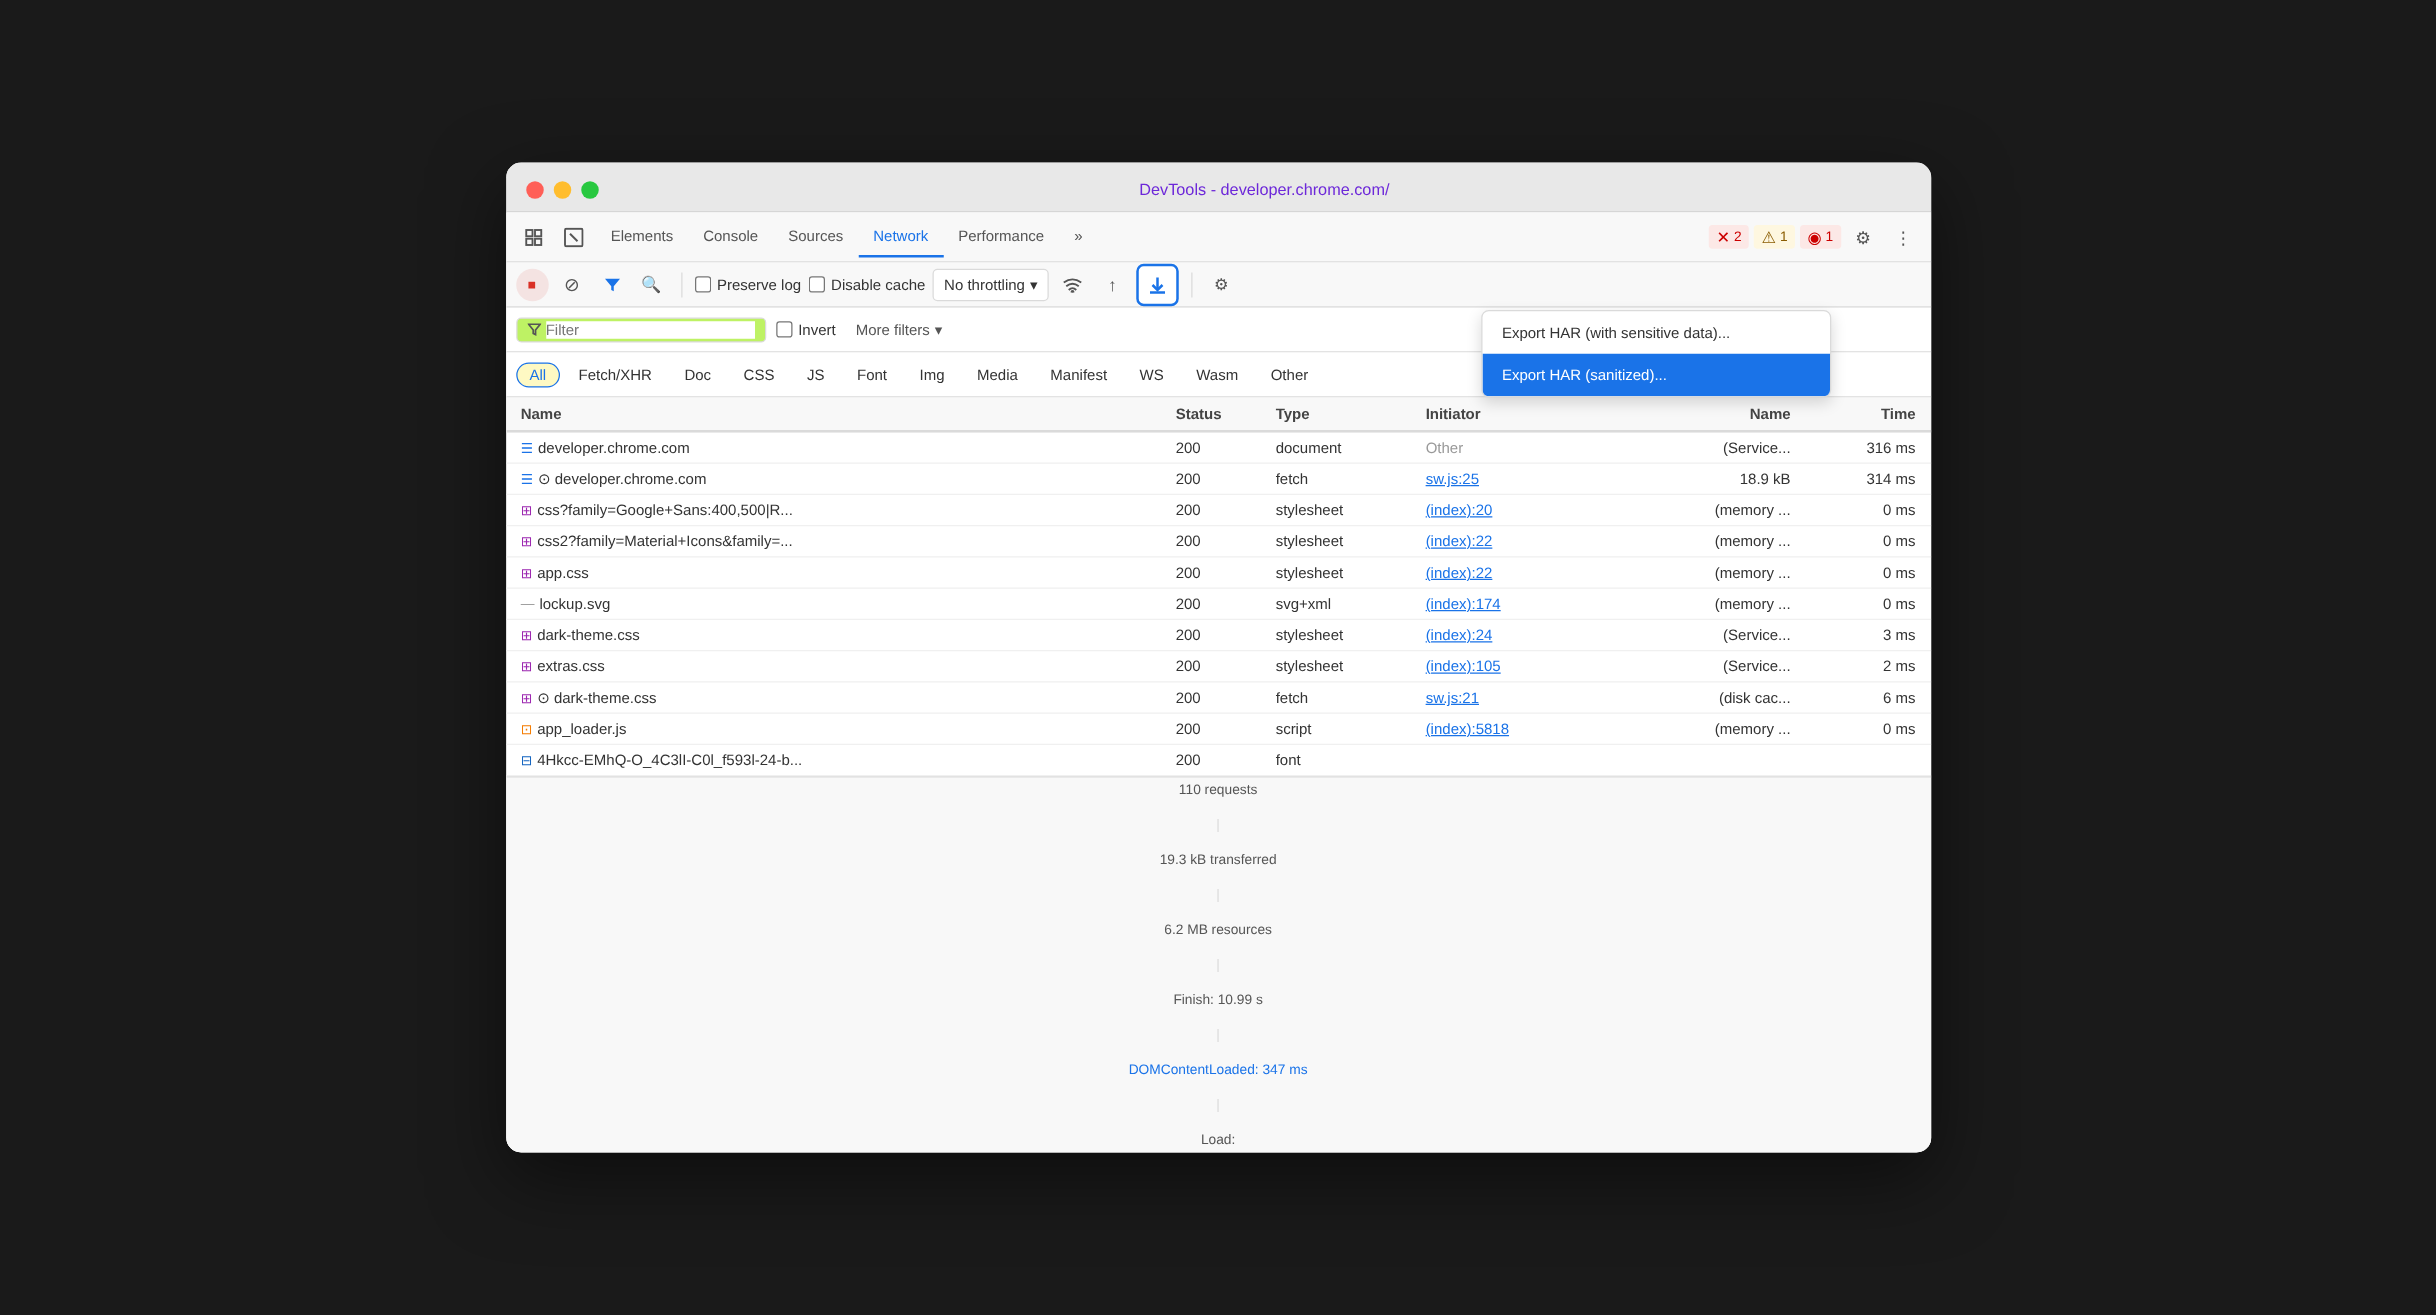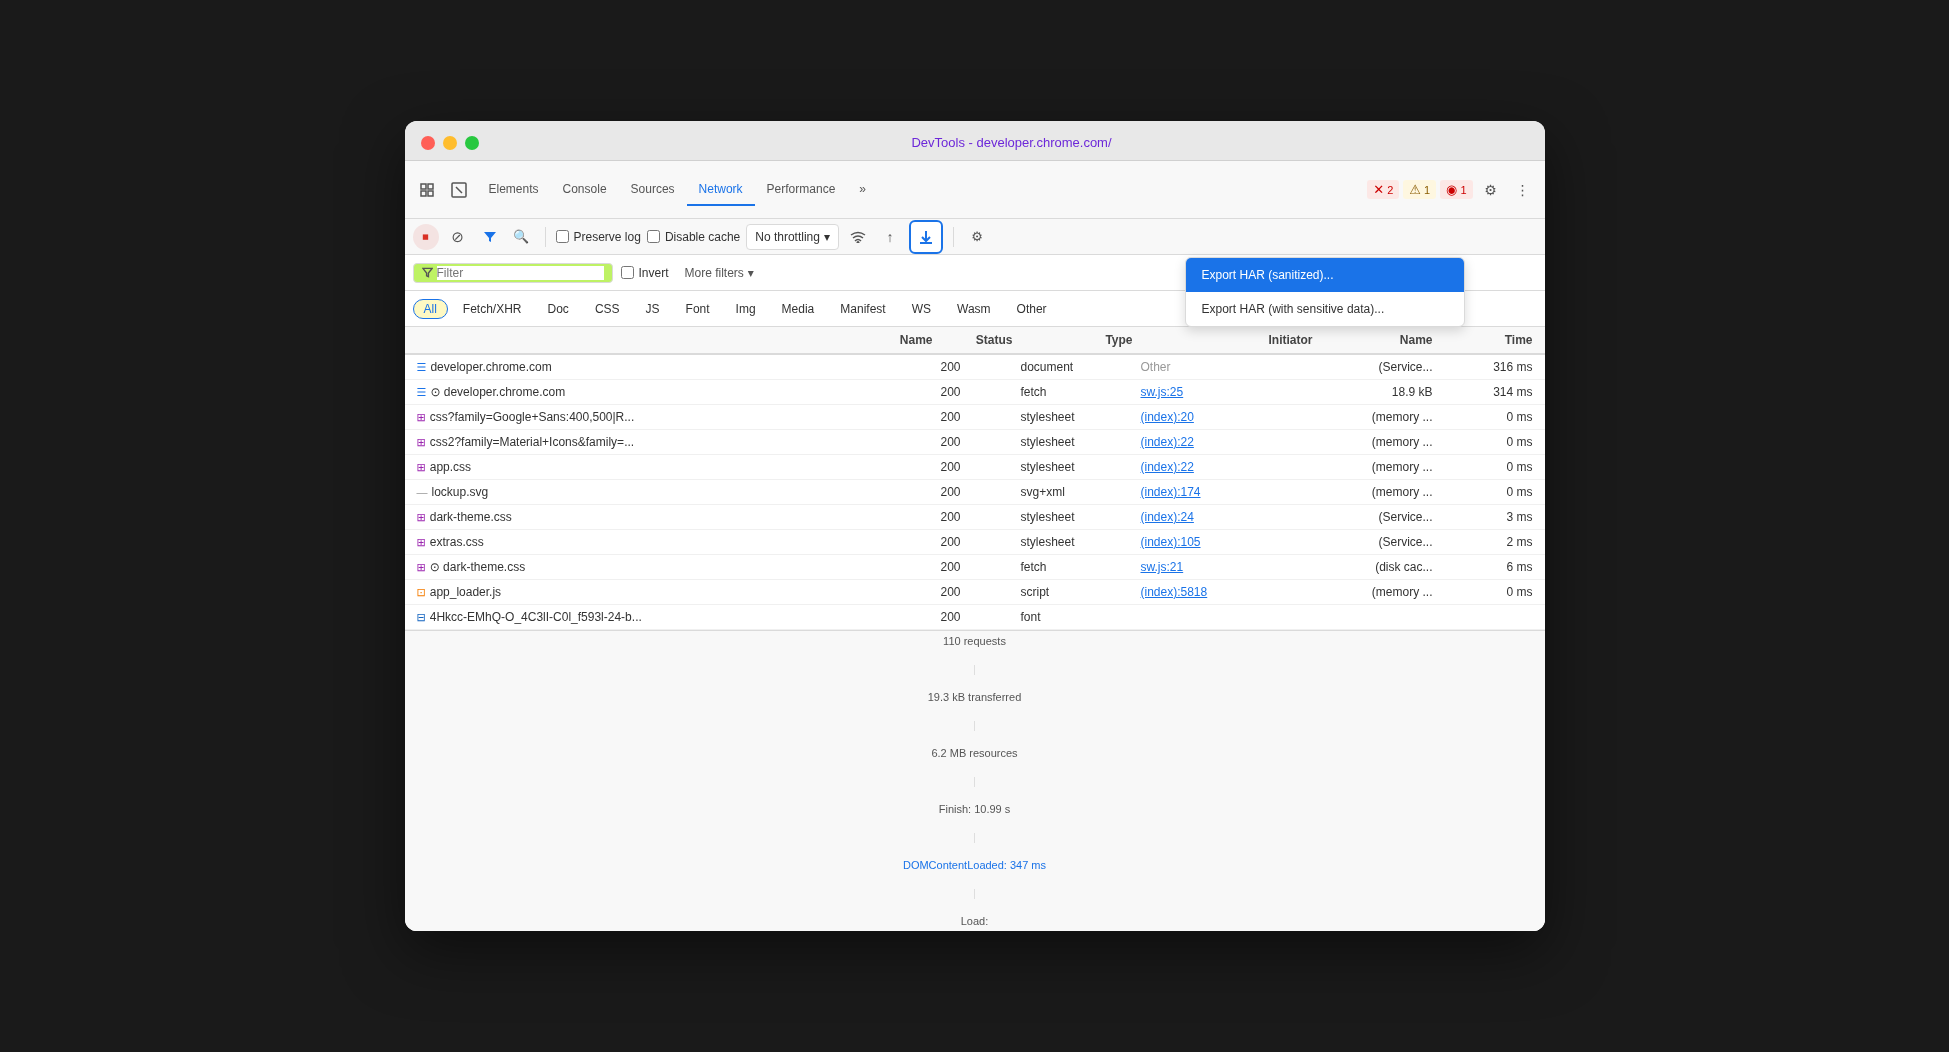--- a/index.html
+++ b/index.html
@@ -48,21 +48,21 @@
     .devtools-body {
       background: #ffffff;
     }
     
     .toolbar-top {
       display: flex;
       align-items: center;
       padding: 0 8px;
       border-bottom: 1px solid #dadada;
       background: #f8f8f8;
-      height: 58px;
+      height: 40px;
       gap: 4px;
     }
     .tool-icon-btn {
       width: 28px;
       height: 28px;
       display: flex;
       align-items: center;
       justify-content: center;
       border-radius: 4px;
       cursor: pointer;
@@ -245,21 +245,21 @@
     .table-header {
       display: grid;
       grid-template-columns: 1fr 80px 120px 180px 120px 100px;
       padding: 4px 8px;
       border-bottom: 2px solid #dadada;
       background: #f8f8f8;
       font-size: 12px;
       font-weight: 600;
       color: #444;
     }
-    .table-header > div { padding: 2px 4px; text-align: right; }
+    .table-header > div { padding: 2px 4px; }
     .table-row {
       display: grid;
       grid-template-columns: 1fr 80px 120px 180px 120px 100px;
       padding: 2px 8px;
       border-bottom: 1px solid #f0f0f0;
       font-size: 12px;
       color: #333;
       align-items: center;
     }
     .table-row > div { padding: 3px 4px; overflow: hidden; text-overflow: ellipsis; white-space: nowrap; }
@@ -442,22 +442,22 @@
             <line x1="8" y1="2" x2="8" y2="11"></line>
             <polyline points="4,8 8,12 12,8"></polyline>
             <line x1="2" y1="14" x2="14" y2="14"></line>
           </svg>
         </div>
         <div class="divider-v"></div>
         <button class="icon-btn-round">⚙</button>
       </div>
 
       <div class="dropdown-menu">
+        <div class="dropdown-item">Export HAR (with sensitive data)...</div>
         <div class="dropdown-item selected">Export HAR (sanitized)...</div>
-        <div class="dropdown-item">Export HAR (with sensitive data)...</div>
       </div>
     </div>
 
     <div class="filter-bar">
       <div class="filter-input-wrap">
         <svg width="12" height="12" viewBox="0 0 12 12" fill="none" stroke="#555" stroke-width="1.5">
           <path d="M1 1h10l-4 5v4l-2-1V6z"></path>
         </svg>
         <input class="filter-input" type="text" placeholder="Filter" style="">
       </div>

